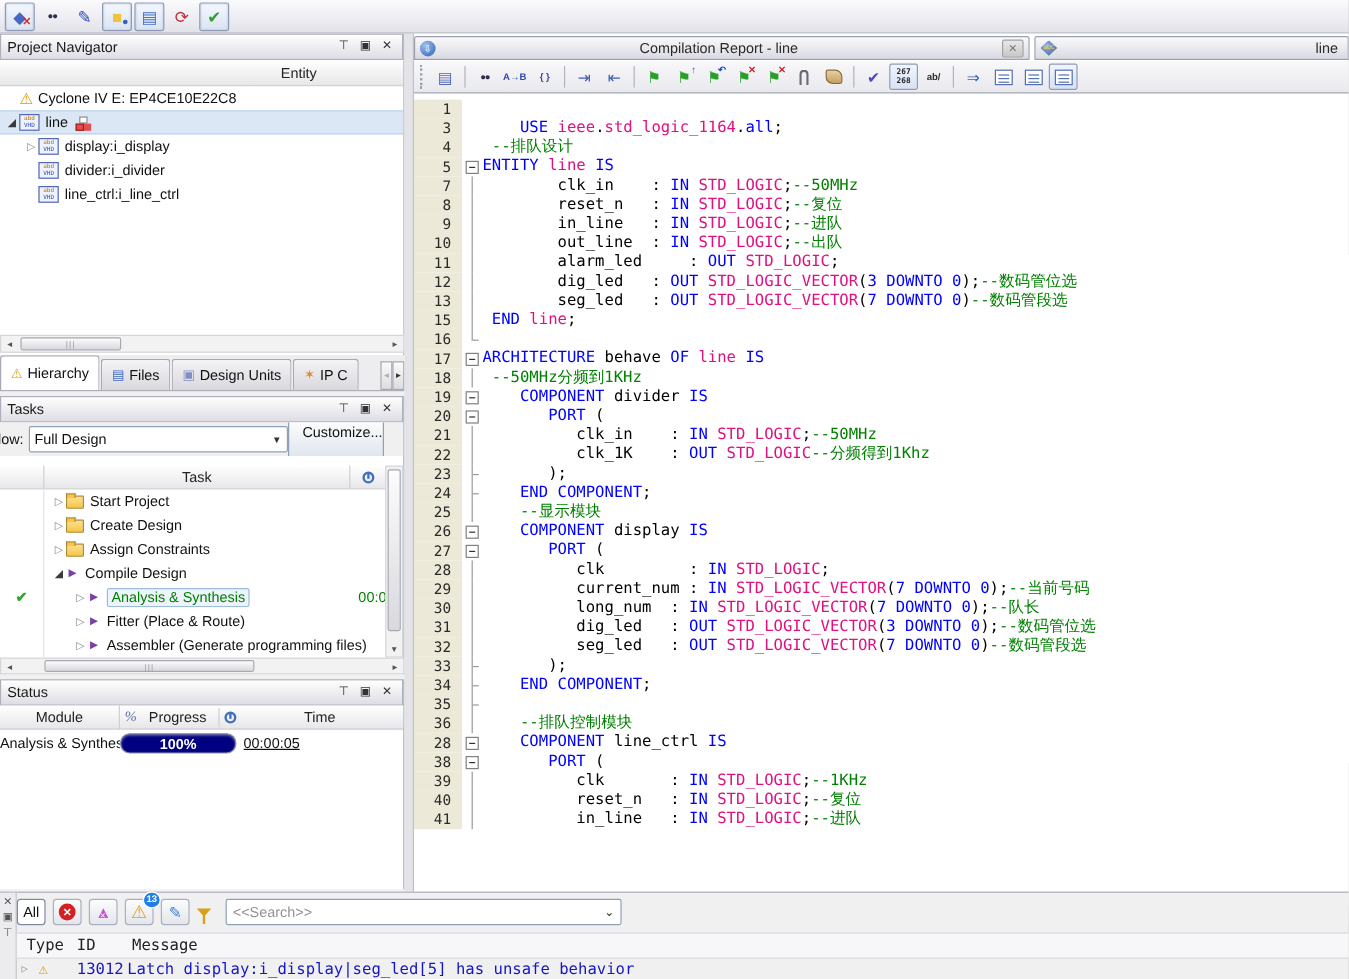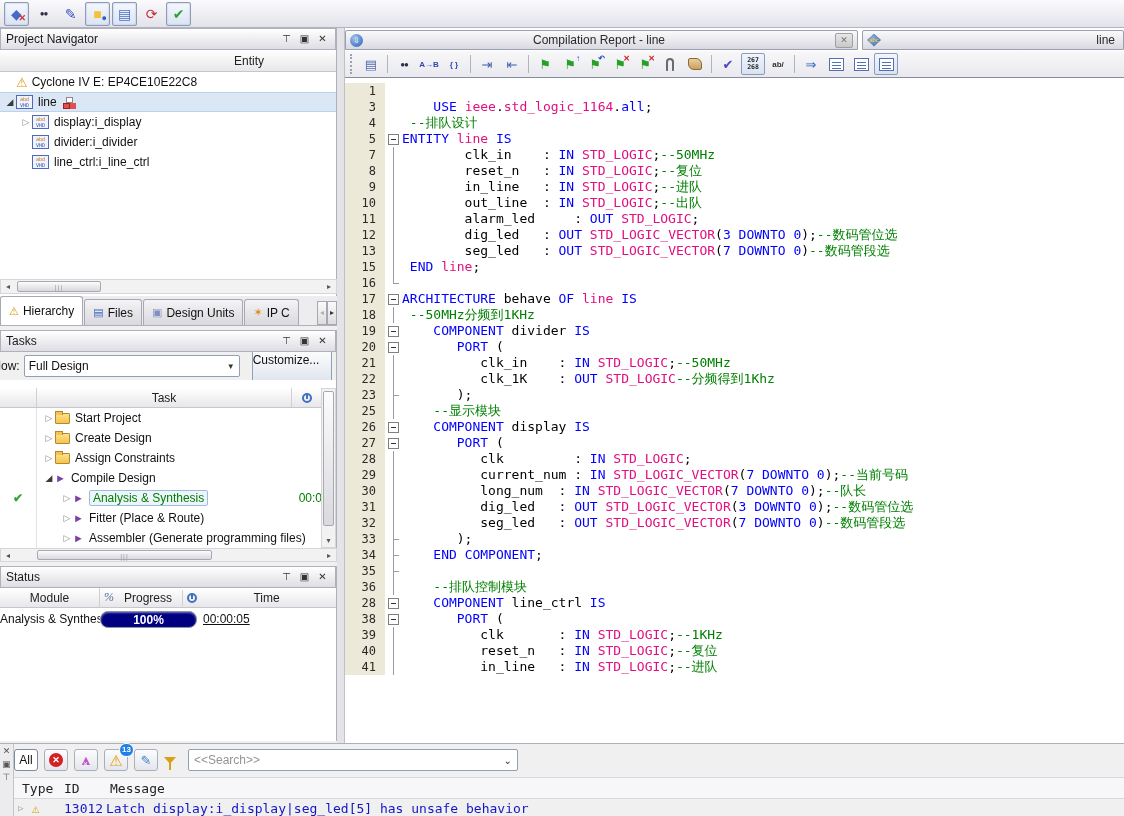--- a/index.html
+++ b/index.html
@@ -59,21 +59,21 @@
 .tabscroll .sbtn.dis {color:#b0b0b0;}
 
 
 #tasks {position:absolute; left:0; top:330px; width:337px; height:232px; background:#fff; border-right:1px solid #b0b0bc;}
 #flow-row {position:absolute; top:22px; left:0; right:0; height:28px; background:#f0f0f0; display:flex; align-items:center; overflow:hidden;}
 #flow-label {margin-left:-9px; flex:none;}
 #flow-select {width:216px; height:22px; border:1px solid #8fa0b8; background:#fff; margin-left:4px;
   display:flex; align-items:center; padding:0 4px; border-radius:2px;}
 #flow-select .chev {margin-left:auto; font-size:8px; color:#333;}
 #customize-btn {width:80px; height:34px; border:1px solid #8fa0b8; border-radius:3px;
-  background:linear-gradient(#fdfdfd,#dfe5ee); margin-left:12px; text-align:left; line-height:20px;}
+  background:linear-gradient(#fdfdfd,#dfe5ee); margin-left:0; text-align:right; line-height:20px;}
 #task-head {position:absolute; top:58px; left:0; width:322px; height:20px; display:flex;}
 #task-head .c1 {width:37px; border-right:1px solid #d0d0d4;}
 #task-head .c2 {flex:1; text-align:center; line-height:20px; border-right:1px solid #d0d0d4;}
 #task-head .c3 {width:30px; display:flex; align-items:center; justify-content:center;}
 #task-rows {position:absolute; top:78px; left:0; width:322px; height:140px; background:#fff;}
 .task-row {height:20px; display:flex; align-items:center; white-space:nowrap; position:relative;}
 .task-row .chk {width:37px; text-align:center; color:#2fa52f; font-weight:bold; font-size:12px; flex:none;
   border-right:1px solid #e4e4e8; align-self:stretch; line-height:20px;}
 .task-row .body {display:flex; align-items:center; flex:1; overflow:hidden;}
 .folder {width:15px; height:11px; background:linear-gradient(#ffe08a,#f4c44e); border:1px solid #b3882e;
@@ -515,20 +515,21 @@
         <div class="code-line"><span class="ln">13</span><span class="fold vline"></span><span class="src"><span class="sp">        seg_led   : </span><span class="sk">OUT</span><span class="sp"> </span><span class="st">STD_LOGIC_VECTOR</span><span class="sp">(</span><span class="sn">7</span><span class="sp"> </span><span class="sk">DOWNTO</span><span class="sp"> </span><span class="sn">0</span><span class="sp">)</span><span class="sc">--数码管段选</span></span></div>
         <div class="code-line"><span class="ln">15</span><span class="fold vline"></span><span class="src"><span class="sp"> </span><span class="sk">END</span><span class="sp"> </span><span class="st">line</span><span class="sp">;</span></span></div>
         <div class="code-line"><span class="ln">16</span><span class="fold end"></span><span class="src"></span></div>
         <div class="code-line"><span class="ln">17</span><span class="fold box"></span><span class="src"><span class="sk">ARCHITECTURE</span><span class="sp"> behave </span><span class="sk">OF</span><span class="sp"> </span><span class="st">line</span><span class="sp"> </span><span class="sk">IS</span></span></div>
         <div class="code-line"><span class="ln">18</span><span class="fold vline"></span><span class="src"><span class="sp"> </span><span class="sc">--50MHz分频到1KHz</span></span></div>
         <div class="code-line"><span class="ln">19</span><span class="fold box"></span><span class="src"><span class="sp">    </span><span class="sk">COMPONENT</span><span class="sp"> divider </span><span class="sk">IS</span></span></div>
         <div class="code-line"><span class="ln">20</span><span class="fold box"></span><span class="src"><span class="sp">       </span><span class="sk">PORT</span><span class="sp"> (</span></span></div>
         <div class="code-line"><span class="ln">21</span><span class="fold vline"></span><span class="src"><span class="sp">          clk_in    : </span><span class="sk">IN</span><span class="sp"> </span><span class="st">STD_LOGIC</span><span class="sp">;</span><span class="sc">--50MHz</span></span></div>
         <div class="code-line"><span class="ln">22</span><span class="fold vline"></span><span class="src"><span class="sp">          clk_1K    : </span><span class="sk">OUT</span><span class="sp"> </span><span class="st">STD_LOGIC</span><span class="sc">--分频得到1Khz</span></span></div>
         <div class="code-line"><span class="ln">23</span><span class="fold tick"></span><span class="src"><span class="sp">       );</span></span></div>
+        <div class="code-line"><span class="ln">24</span><span class="fold tick"></span><span class="src"><span class="sp">    </span><span class="sk">END</span><span class="sp"> </span><span class="sk">COMPONENT</span><span class="sp">;</span></span></div>
         <div class="code-line"><span class="ln">25</span><span class="fold vline"></span><span class="src"><span class="sp">    </span><span class="sc">--显示模块</span></span></div>
         <div class="code-line"><span class="ln">26</span><span class="fold box"></span><span class="src"><span class="sp">    </span><span class="sk">COMPONENT</span><span class="sp"> display </span><span class="sk">IS</span></span></div>
         <div class="code-line"><span class="ln">27</span><span class="fold box"></span><span class="src"><span class="sp">       </span><span class="sk">PORT</span><span class="sp"> (</span></span></div>
         <div class="code-line"><span class="ln">28</span><span class="fold vline"></span><span class="src"><span class="sp">          clk         : </span><span class="sk">IN</span><span class="sp"> </span><span class="st">STD_LOGIC</span><span class="sp">;</span></span></div>
         <div class="code-line"><span class="ln">29</span><span class="fold vline"></span><span class="src"><span class="sp">          current_num : </span><span class="sk">IN</span><span class="sp"> </span><span class="st">STD_LOGIC_VECTOR</span><span class="sp">(</span><span class="sn">7</span><span class="sp"> </span><span class="sk">DOWNTO</span><span class="sp"> </span><span class="sn">0</span><span class="sp">);</span><span class="sc">--当前号码</span></span></div>
         <div class="code-line"><span class="ln">30</span><span class="fold vline"></span><span class="src"><span class="sp">          long_num  : </span><span class="sk">IN</span><span class="sp"> </span><span class="st">STD_LOGIC_VECTOR</span><span class="sp">(</span><span class="sn">7</span><span class="sp"> </span><span class="sk">DOWNTO</span><span class="sp"> </span><span class="sn">0</span><span class="sp">);</span><span class="sc">--队长</span></span></div>
         <div class="code-line"><span class="ln">31</span><span class="fold vline"></span><span class="src"><span class="sp">          dig_led   : </span><span class="sk">OUT</span><span class="sp"> </span><span class="st">STD_LOGIC_VECTOR</span><span class="sp">(</span><span class="sn">3</span><span class="sp"> </span><span class="sk">DOWNTO</span><span class="sp"> </span><span class="sn">0</span><span class="sp">);</span><span class="sc">--数码管位选</span></span></div>
         <div class="code-line"><span class="ln">32</span><span class="fold vline"></span><span class="src"><span class="sp">          seg_led   : </span><span class="sk">OUT</span><span class="sp"> </span><span class="st">STD_LOGIC_VECTOR</span><span class="sp">(</span><span class="sn">7</span><span class="sp"> </span><span class="sk">DOWNTO</span><span class="sp"> </span><span class="sn">0</span><span class="sp">)</span><span class="sc">--数码管段选</span></span></div>
         <div class="code-line"><span class="ln">33</span><span class="fold tick"></span><span class="src"><span class="sp">       );</span></span></div>
         <div class="code-line"><span class="ln">34</span><span class="fold tick"></span><span class="src"><span class="sp">    </span><span class="sk">END</span><span class="sp"> </span><span class="sk">COMPONENT</span><span class="sp">;</span></span></div>

